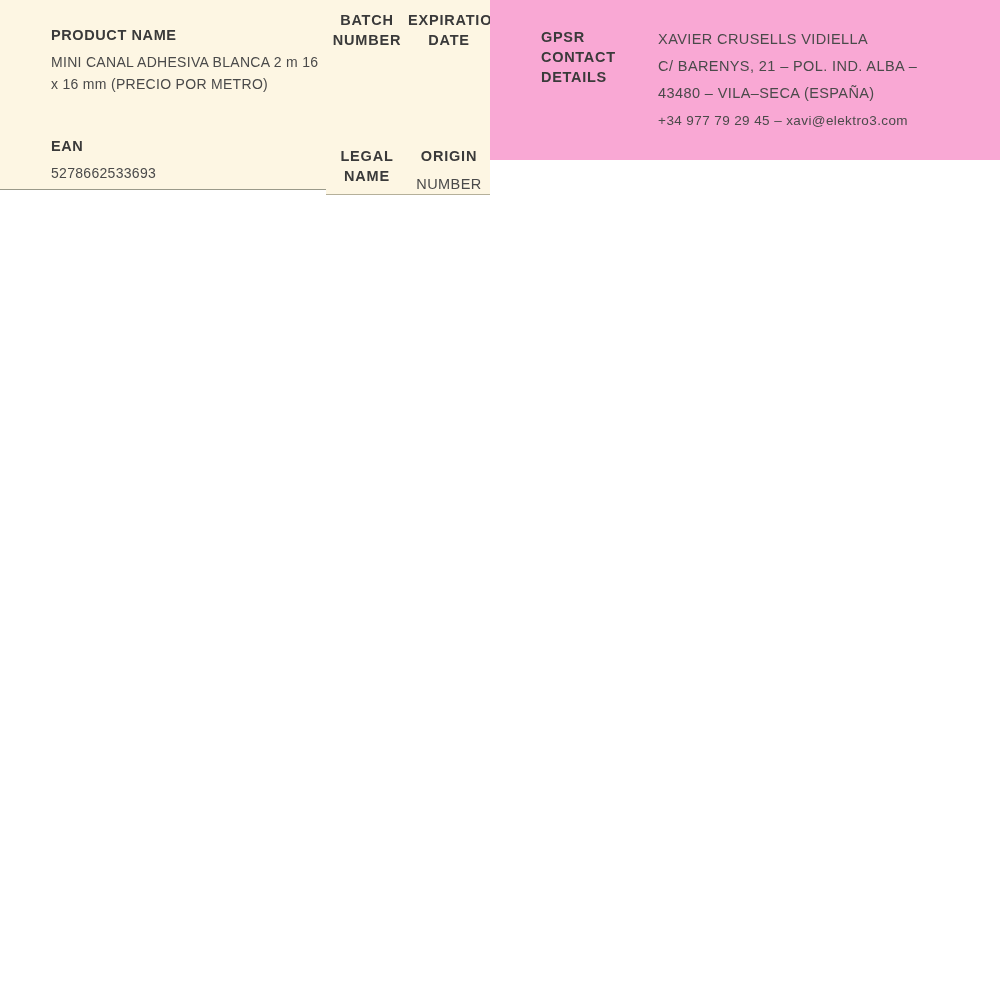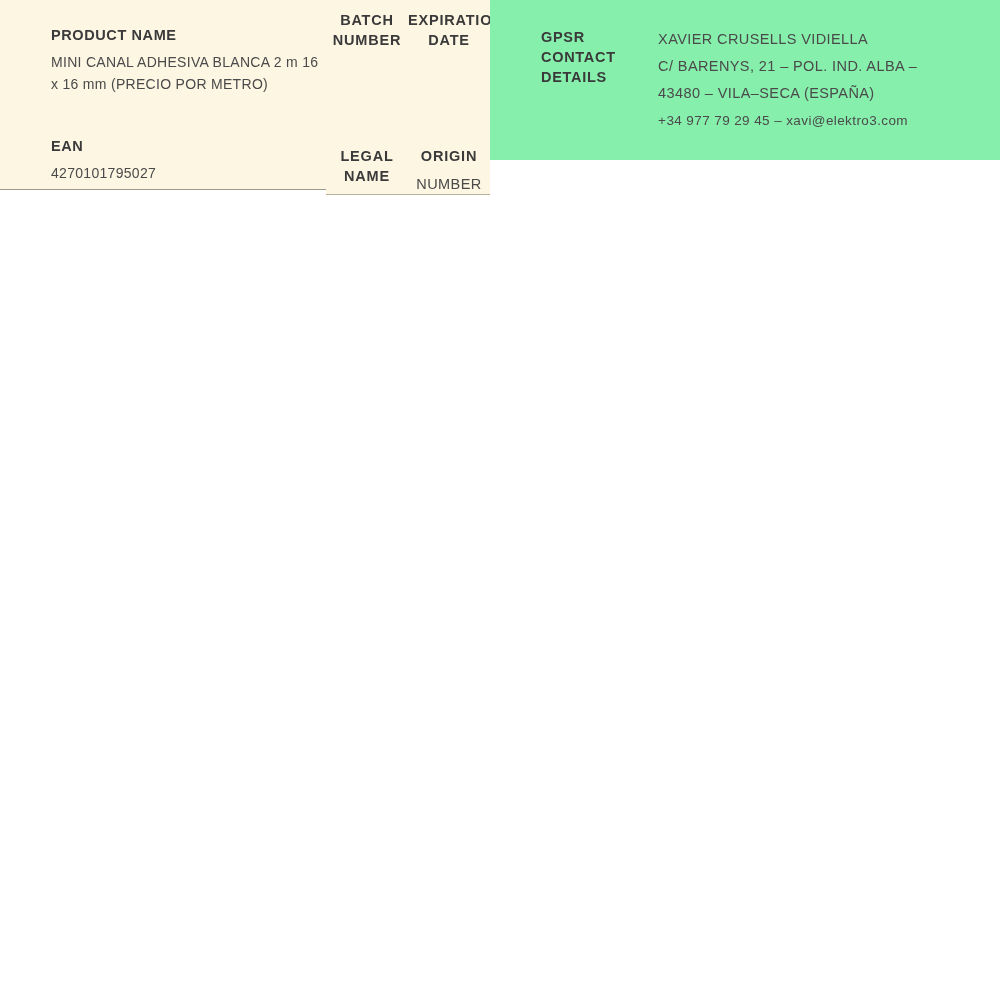--- a/index.html
+++ b/index.html
@@ -91,21 +91,21 @@
     letter-spacing: 0.4px;
     color: #4a4a4a;
     line-height: 20px;
     margin-top: 8px;
     min-height: 20px;
   }
   .row-gap { height: 68px; }
 
   
   .footer {
-    background: #86efac;
+    background: #f9a8d4;
     box-sizing: border-box;
     height: 160px;
     padding: 26px 52px 0 51px;
     display: flex;
     justify-content: space-between;
     align-items: flex-start;
   }
   .footer-label {
     font-size: 14.5px;
     font-weight: bold;
@@ -131,21 +131,21 @@
 
 <div class="page">
 
   <div class="top-section">
     <div class="field-block">
       <div class="field-label">PRODUCT NAME</div>
       <div class="field-value">MINI CANAL ADHESIVA BLANCA 2 m 16 x 16 mm (PRECIO POR  METRO)</div>
     </div>
     <div class="field-block second">
       <div class="field-label">EAN</div>
-      <div class="field-value">4270101795027</div>
+      <div class="field-value">5278662533693</div>
     </div>
   </div>
 
   <div class="middle-blank"></div>
 
   <div class="mid-section">
     <div class="two-col">
       <div class="col col-left">
         <div class="col-head">BATCH NUMBER</div>
         <div class="col-val"></div>

